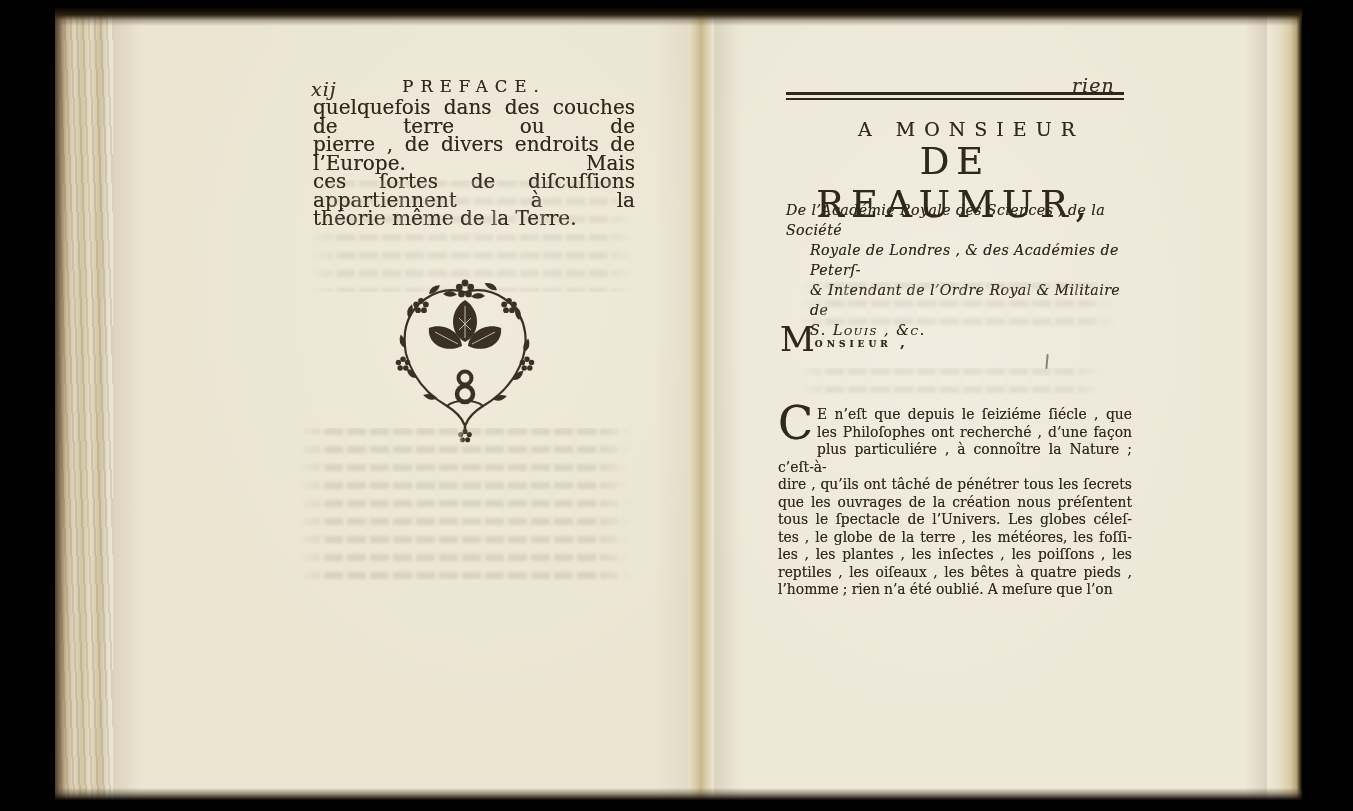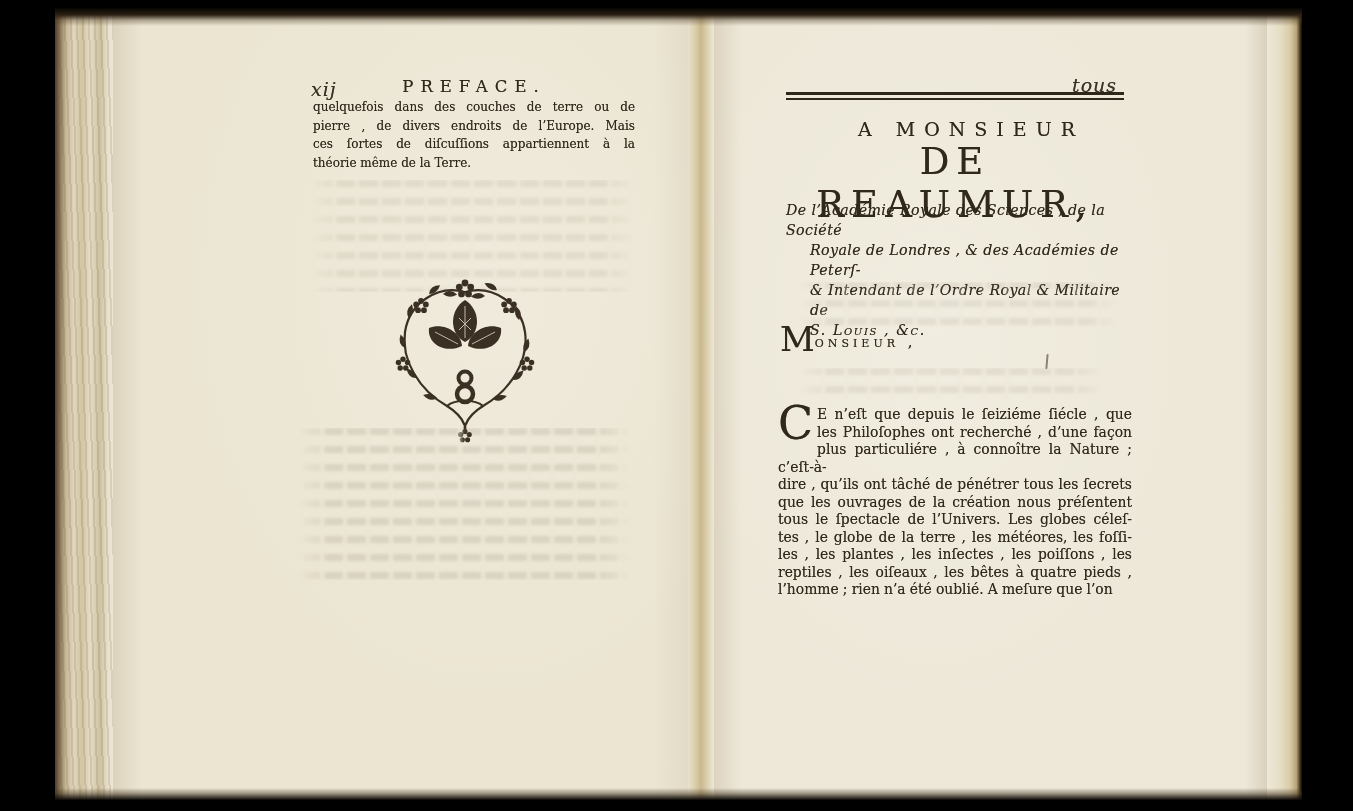--- a/index.html
+++ b/index.html
@@ -52,33 +52,33 @@
     position:absolute;left:0;bottom:0;width:100%;height:12px;z-index:6;pointer-events:none;
     background:linear-gradient(0deg,#0a0705 0%,rgba(62,49,30,.45) 55%,rgba(0,0,0,0) 100%);
   }
   
   .abs{position:absolute;}
   .pagenum{font-style:italic;font-size:19px;letter-spacing:1px;color:#3a3124;}
   .j{text-align:justify;text-align-last:justify;}
   .last{text-align:left;text-align-last:left;}
   
   .lp-header{left:200px;top:69px;width:322px;text-align:center;font-size:16.5px;letter-spacing:7px;}
-  .lp-par{left:200px;top:90px;width:322px;font-size:12px;line-height:18.5px;}
+  .lp-par{left:200px;top:90px;width:322px;font-size:20px;line-height:18.5px;}
   
   .rules{left:72px;top:84px;width:338px;}
   .rule-thick{height:3px;background:#2f2719;margin-bottom:3px;}
   .rule-thin{height:1.6px;background:#2f2719;}
   .rp-title1{left:88px;top:110px;width:338px;text-align:center;font-size:19px;letter-spacing:9px;}
   .rp-title2{left:72px;top:132px;width:338px;text-align:center;font-size:37px;letter-spacing:7px;}
   .rp-ded{left:72px;top:192px;width:344px;font-style:italic;font-size:14.2px;line-height:20px;letter-spacing:.4px;}
   .rp-ded .ind{padding-left:24px;}
   .sc{font-variant:small-caps;letter-spacing:1.6px;}
   .salutation{left:66px;top:316px;}
   .sal-m{font-size:34px;line-height:30px;vertical-align:-4px;}
-  .sal-rest{font-size:15px;font-variant:small-caps;letter-spacing:4px;}
+  .sal-rest{font-size:13px;font-variant:small-caps;letter-spacing:4px;font-weight:bold;}
   .rp-body{left:64px;top:398px;width:354px;font-size:13.9px;line-height:17.5px;word-spacing:-.3px;}
   .dropcap{
     float:left;width:33px;height:35px;margin:1px 6px 0 0;
     font-size:46px;line-height:33px;text-align:center;
   }
   
   .st{
     background-image:
       repeating-linear-gradient(90deg, rgba(236,230,212,.92) 0 4px, rgba(236,230,212,0) 4px 23px),
       repeating-linear-gradient(180deg, rgba(124,113,91,.30) 0 7px, rgba(124,113,91,0) 7px 18px);
@@ -170,21 +170,21 @@
         <circle cx="80" cy="116" r="8" stroke-width="4.5"></circle>
       </g>
     </svg>
 
     <div class="abs st" style="left:184px;top:420px;width:334px;height:152px;"></div>
   </div>
 
   <div class="gutter"></div>
 
   <div class="page-right text-ink">
-    <div class="abs pagenum" style="left:358px;top:66px;">tous</div>
+    <div class="abs pagenum" style="left:358px;top:66px;">rien</div>
 
     <div class="abs rules">
       <div class="rule-thick"></div>
       <div class="rule-thin"></div>
     </div>
 
     <div class="abs rp-title1">A MONSIEUR</div>
     <div class="abs rp-title2">DE REAUMUR,</div>
 
     <div class="abs rp-ded">

